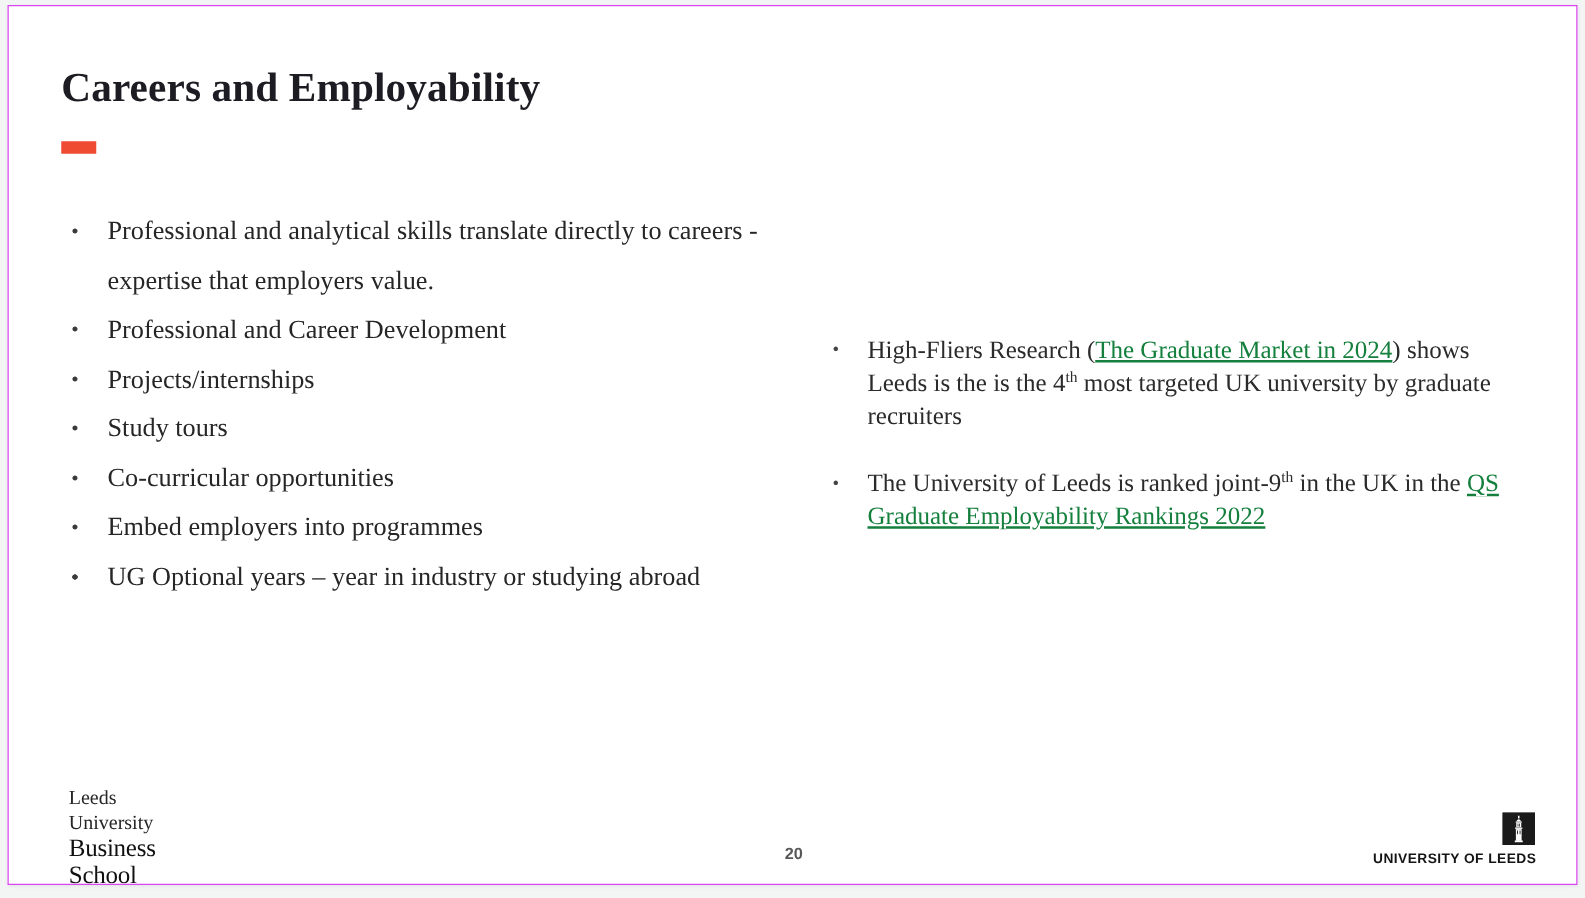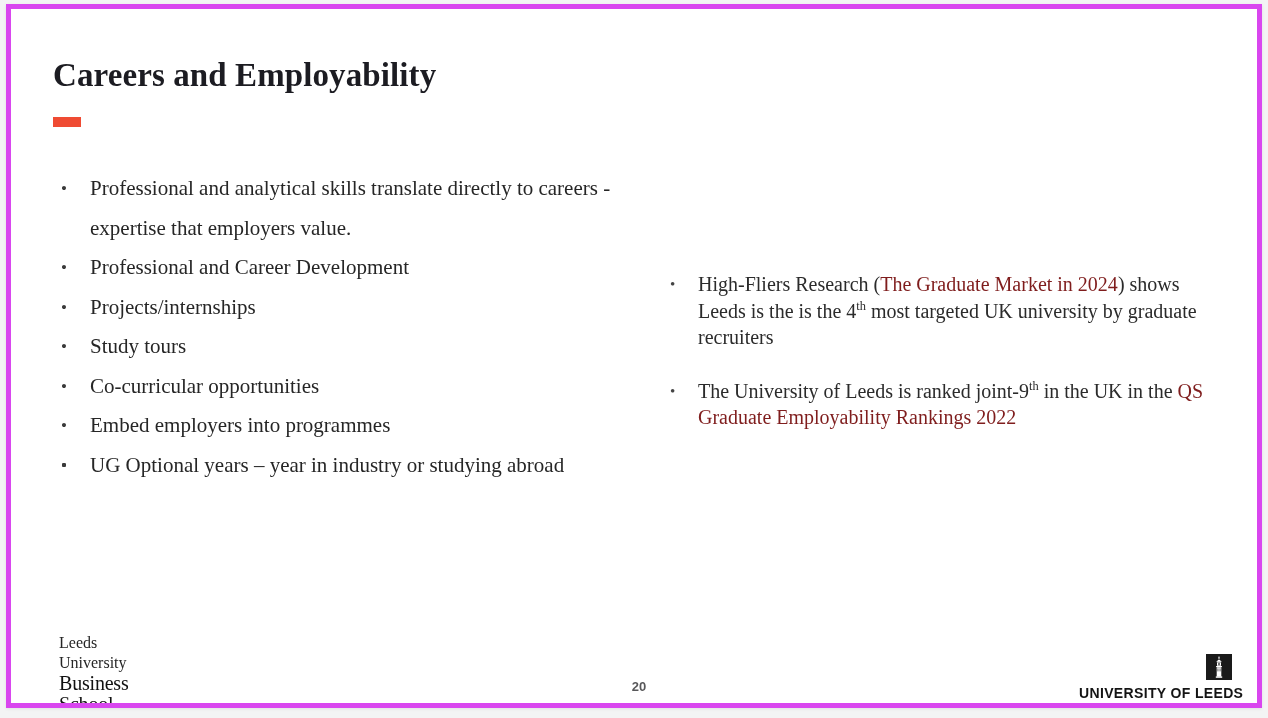--- a/index.html
+++ b/index.html
@@ -14,21 +14,21 @@
     font-family: "Liberation Serif", "DejaVu Serif", serif;
   }
 
   #slide {
     position: absolute;
     left: 6px;
     top: 4px;
     width: 1256px;
     height: 704px;
     background: #ffffff;
-    border: 5px solid #d946ef;
+    border: 1px solid #d946ef;
     box-shadow: 0 1px 3px rgba(0,0,0,0.08);
     box-sizing: border-box;
     overflow: hidden;
   }
 
   
   #title {
     position: absolute;
     left: 42px;
     top: 46px;
@@ -92,21 +92,22 @@
   .rbullet:last-child { margin-bottom: 0; }
   .rbullet .dot {
     position: absolute;
     left: 7px;
     top: 0;
     font-size: 15px;
     line-height: 26.5px;
     color: #444;
   }
   .link {
-    color: #7f1d1d;
+    color: #15803d;
+    text-decoration: underline;
     text-underline-offset: 2px;
     cursor: pointer;
   }
   sup {
     font-size: 0.62em;
     vertical-align: super;
     line-height: 0;
   }
 
   
@@ -166,21 +167,21 @@
     margin-left: auto;
     margin-right: 1px;
     position: relative;
   }
   #uol-mark svg { display: block; }
   #uol-wordmark {
     margin-top: 5px;
     text-align: right;
     font-family: "Liberation Sans", "DejaVu Sans", sans-serif;
     font-weight: bold;
-    font-size: 14px;
+    font-size: 11px;
     letter-spacing: 0.35px;
     color: #141414;
     white-space: nowrap;
   }
 </style>
 </head>
 <body>
 
 <div id="slide">
 

